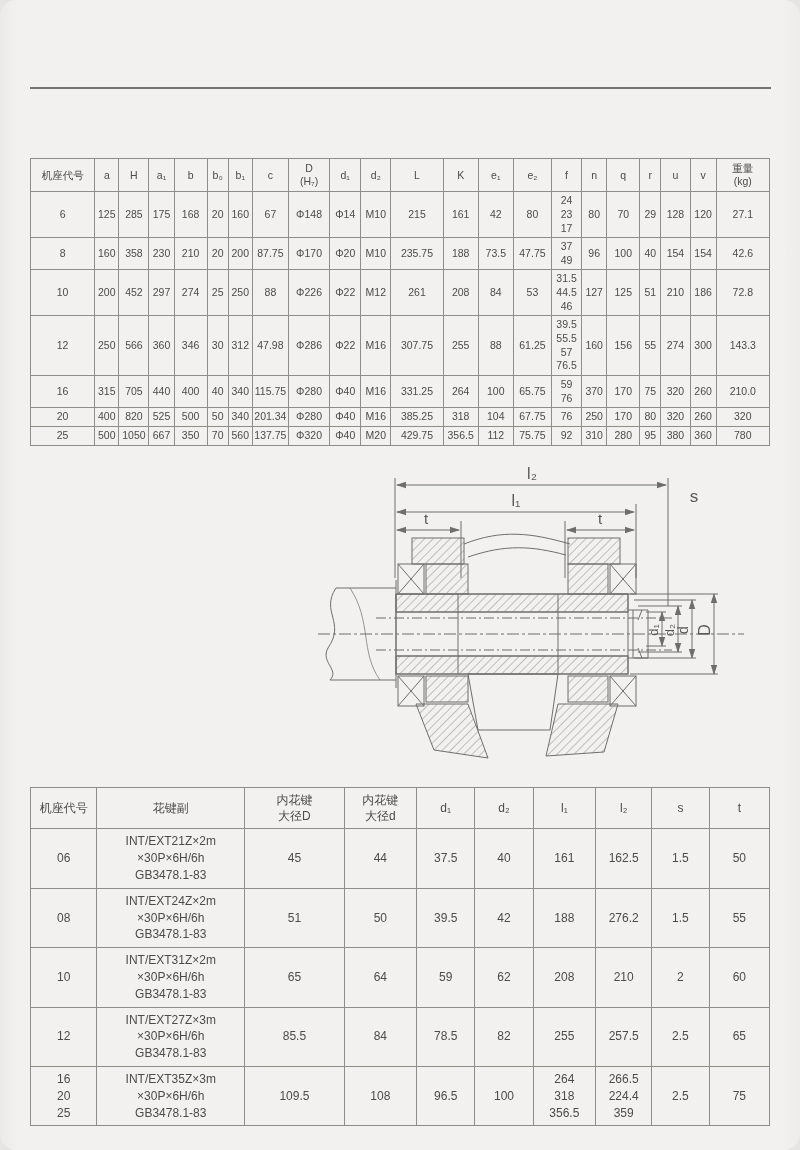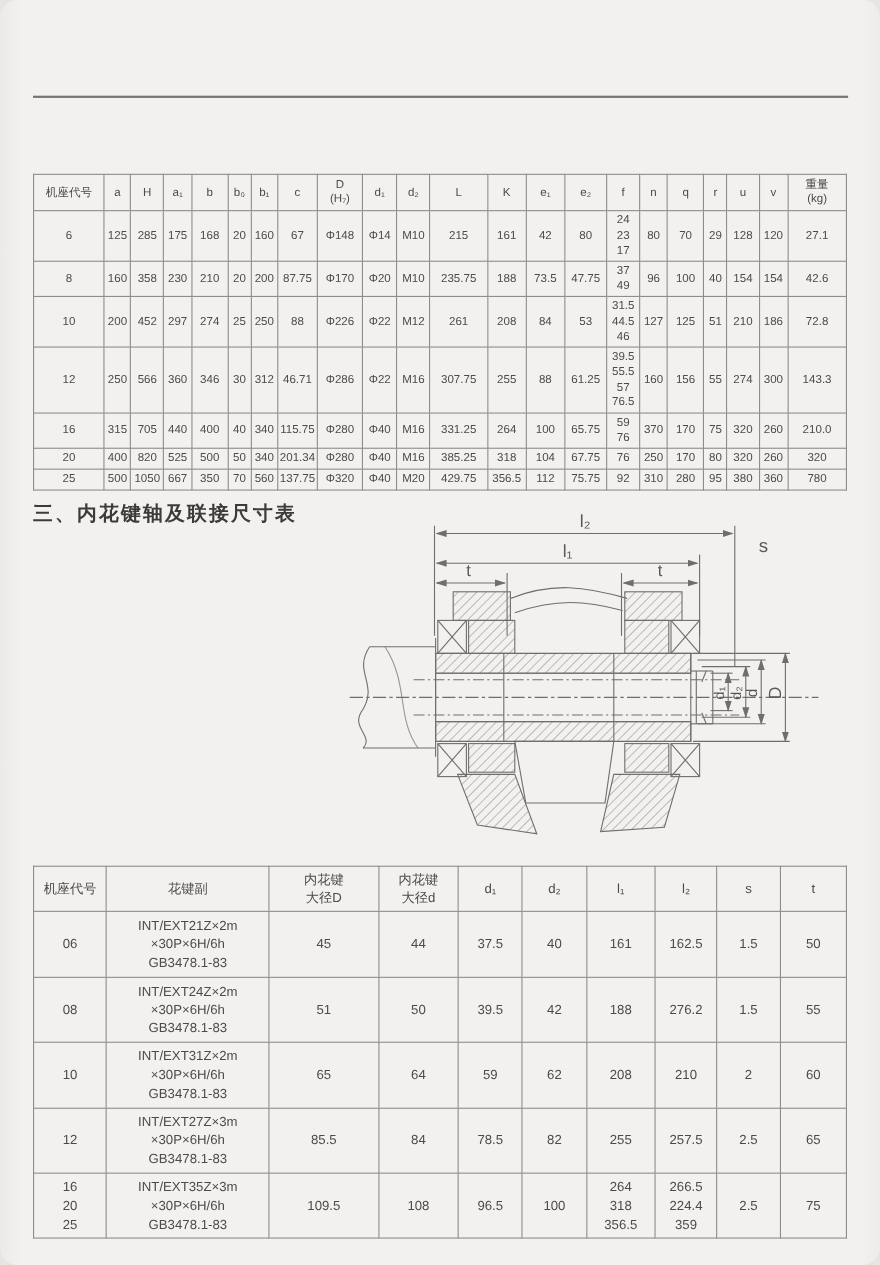--- a/index.html
+++ b/index.html
@@ -170,21 +170,21 @@
           <td>72.8</td>
         </tr>
         <tr>
           <td>12</td>
           <td>250</td>
           <td>566</td>
           <td>360</td>
           <td>346</td>
           <td>30</td>
           <td>312</td>
-          <td>46.71</td>
+          <td>47.98</td>
           <td>Φ286</td>
           <td>Φ22</td>
           <td>M16</td>
           <td>307.75</td>
           <td>255</td>
           <td>88</td>
           <td>61.25</td>
           <td>39.5
 55.5
 57
@@ -265,21 +265,20 @@
           <td>310</td>
           <td>280</td>
           <td>95</td>
           <td>380</td>
           <td>360</td>
           <td>780</td>
         </tr>
       </tbody>
   </table>
 
-  <div class="section-title">三、内花键轴及联接尺寸表</div>
 
   <svg class="diagram" viewBox="0 0 434 320" xmlns="http://www.w3.org/2000/svg">
     <defs>
       <pattern id="hatch" patternUnits="userSpaceOnUse" width="6" height="6" patternTransform="rotate(45)">
         <line x1="0" y1="0" x2="0" y2="6" stroke="#8d8b88" stroke-width="1"></line>
       </pattern>
       <marker id="arr" viewBox="0 0 10 10" refX="9" refY="5" markerWidth="10" markerHeight="10" orient="auto-start-reverse">
         <path d="M0,1.8 L10,5 L0,8.2 z" fill="#6f6e6c"></path>
       </marker>
     </defs>

